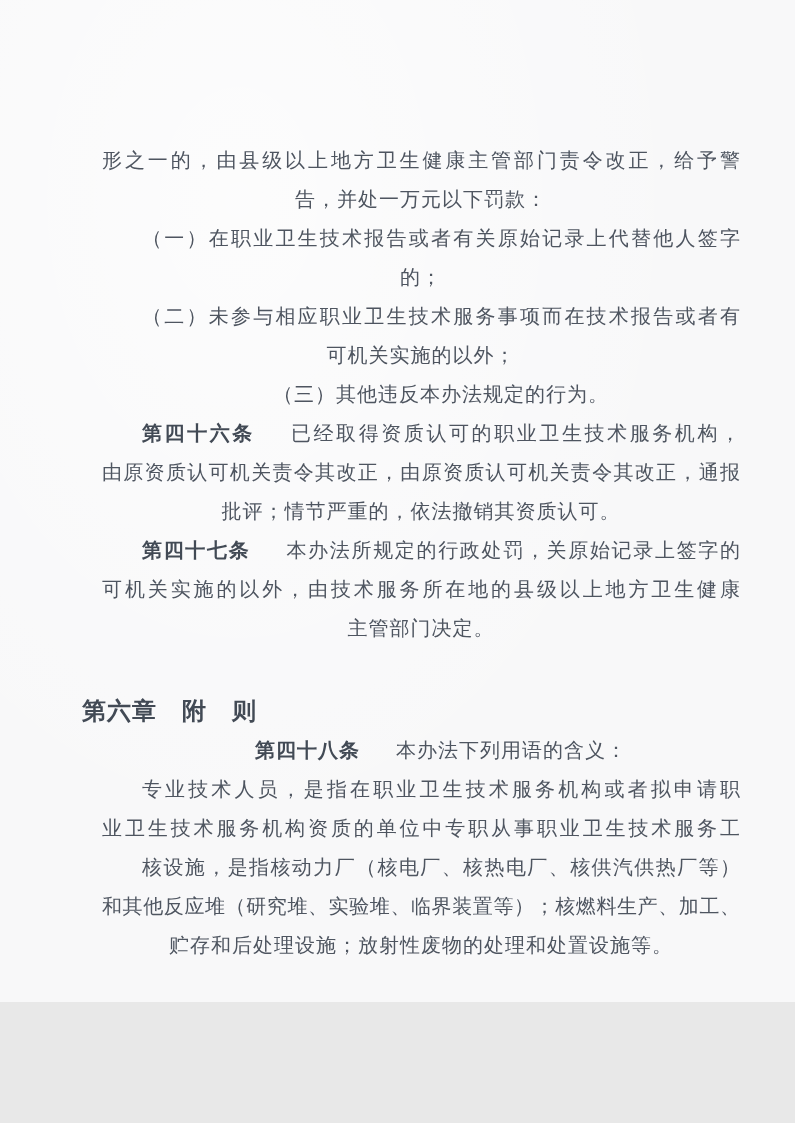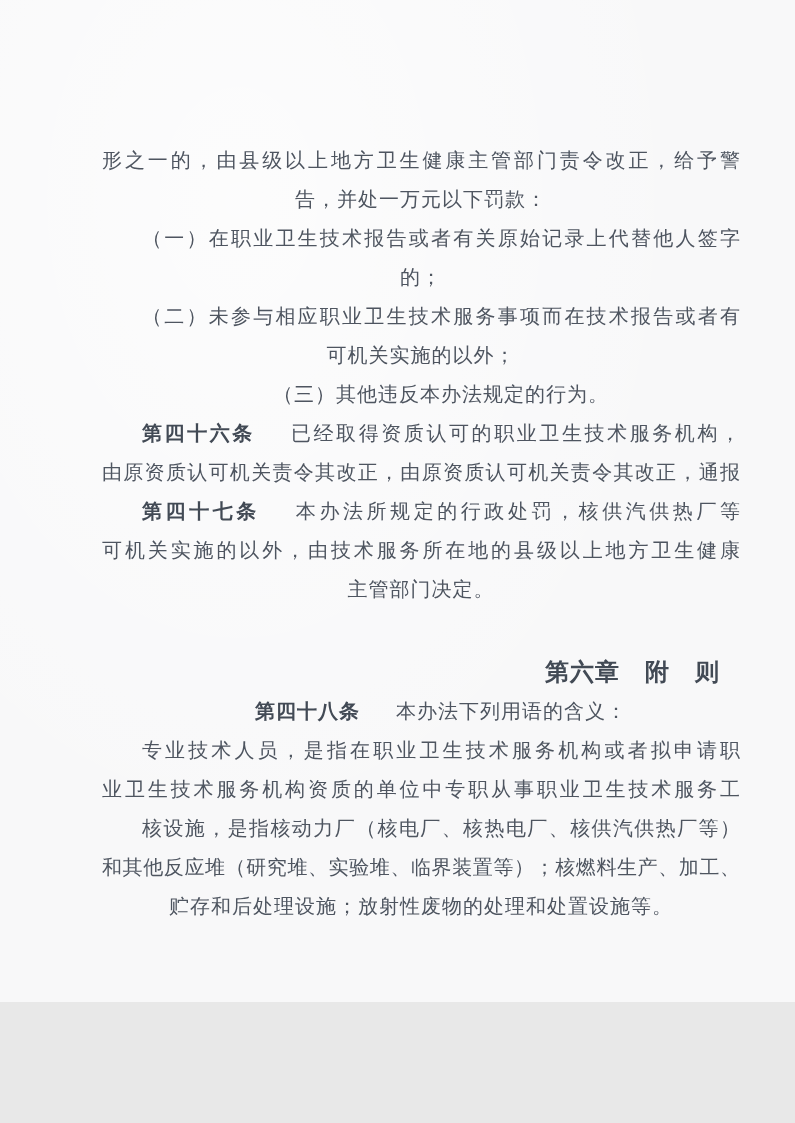--- a/index.html
+++ b/index.html
@@ -48,21 +48,21 @@
     color: #424a55;
     margin-right: 36px;
   }
   .chapter-heading {
     font-size: 24px;
     font-weight: bold;
     color: #424a55;
     line-height: 39px;
     height: 39px;
     margin-top: 44px;
-    text-align: right;
+    text-align: left;
     letter-spacing: 1px;
     transform: translateX(-20px);
   }
   .page-number {
     position: absolute;
     left: 583px;
     top: 1008px;
     font-size: 19px;
     letter-spacing: 2px;
     color: #4a5058;
@@ -79,23 +79,24 @@
     <div class="line fill indent">（一）在职业卫生技术报告或者有关原始记录上代替他人签字</div>
     <div class="line">的；</div>
     <div class="line fill indent">（二）未参与相应职业卫生技术服务事项而在技术报告或者有</div>
     <div class="line">可机关实施的以外；</div>
     <div class="line indent">（三）其他违反本办法规定的行为。</div>
 
     <div class="line fill indent">
       <span class="term">第四十六条</span><span>已经取得资质认可的职业卫生技术服务机构，</span>
     </div>
     <div class="line fill">由原资质认可机关责令其改正，由原资质认可机关责令其改正，通报</div>
+    <div class="line">批评；情节严重的，依法撤销其资质认可。</div>
 
     <div class="line fill indent">
-      <span class="term">第四十七条</span><span>本办法所规定的行政处罚，核供汽供热厂等</span>
+      <span class="term">第四十七条</span><span>本办法所规定的行政处罚，关原始记录上签字的</span>
     </div>
     <div class="line fill">可机关实施的以外，由技术服务所在地的县级以上地方卫生健康</div>
     <div class="line">主管部门决定。</div>
 
     <div class="chapter-heading">第六章　附　则</div>
 
     <div class="line indent">
       <span class="term">第四十八条</span><span>本办法下列用语的含义：</span>
     </div>
     <div class="line fill indent">专业技术人员，是指在职业卫生技术服务机构或者拟申请职</div>

